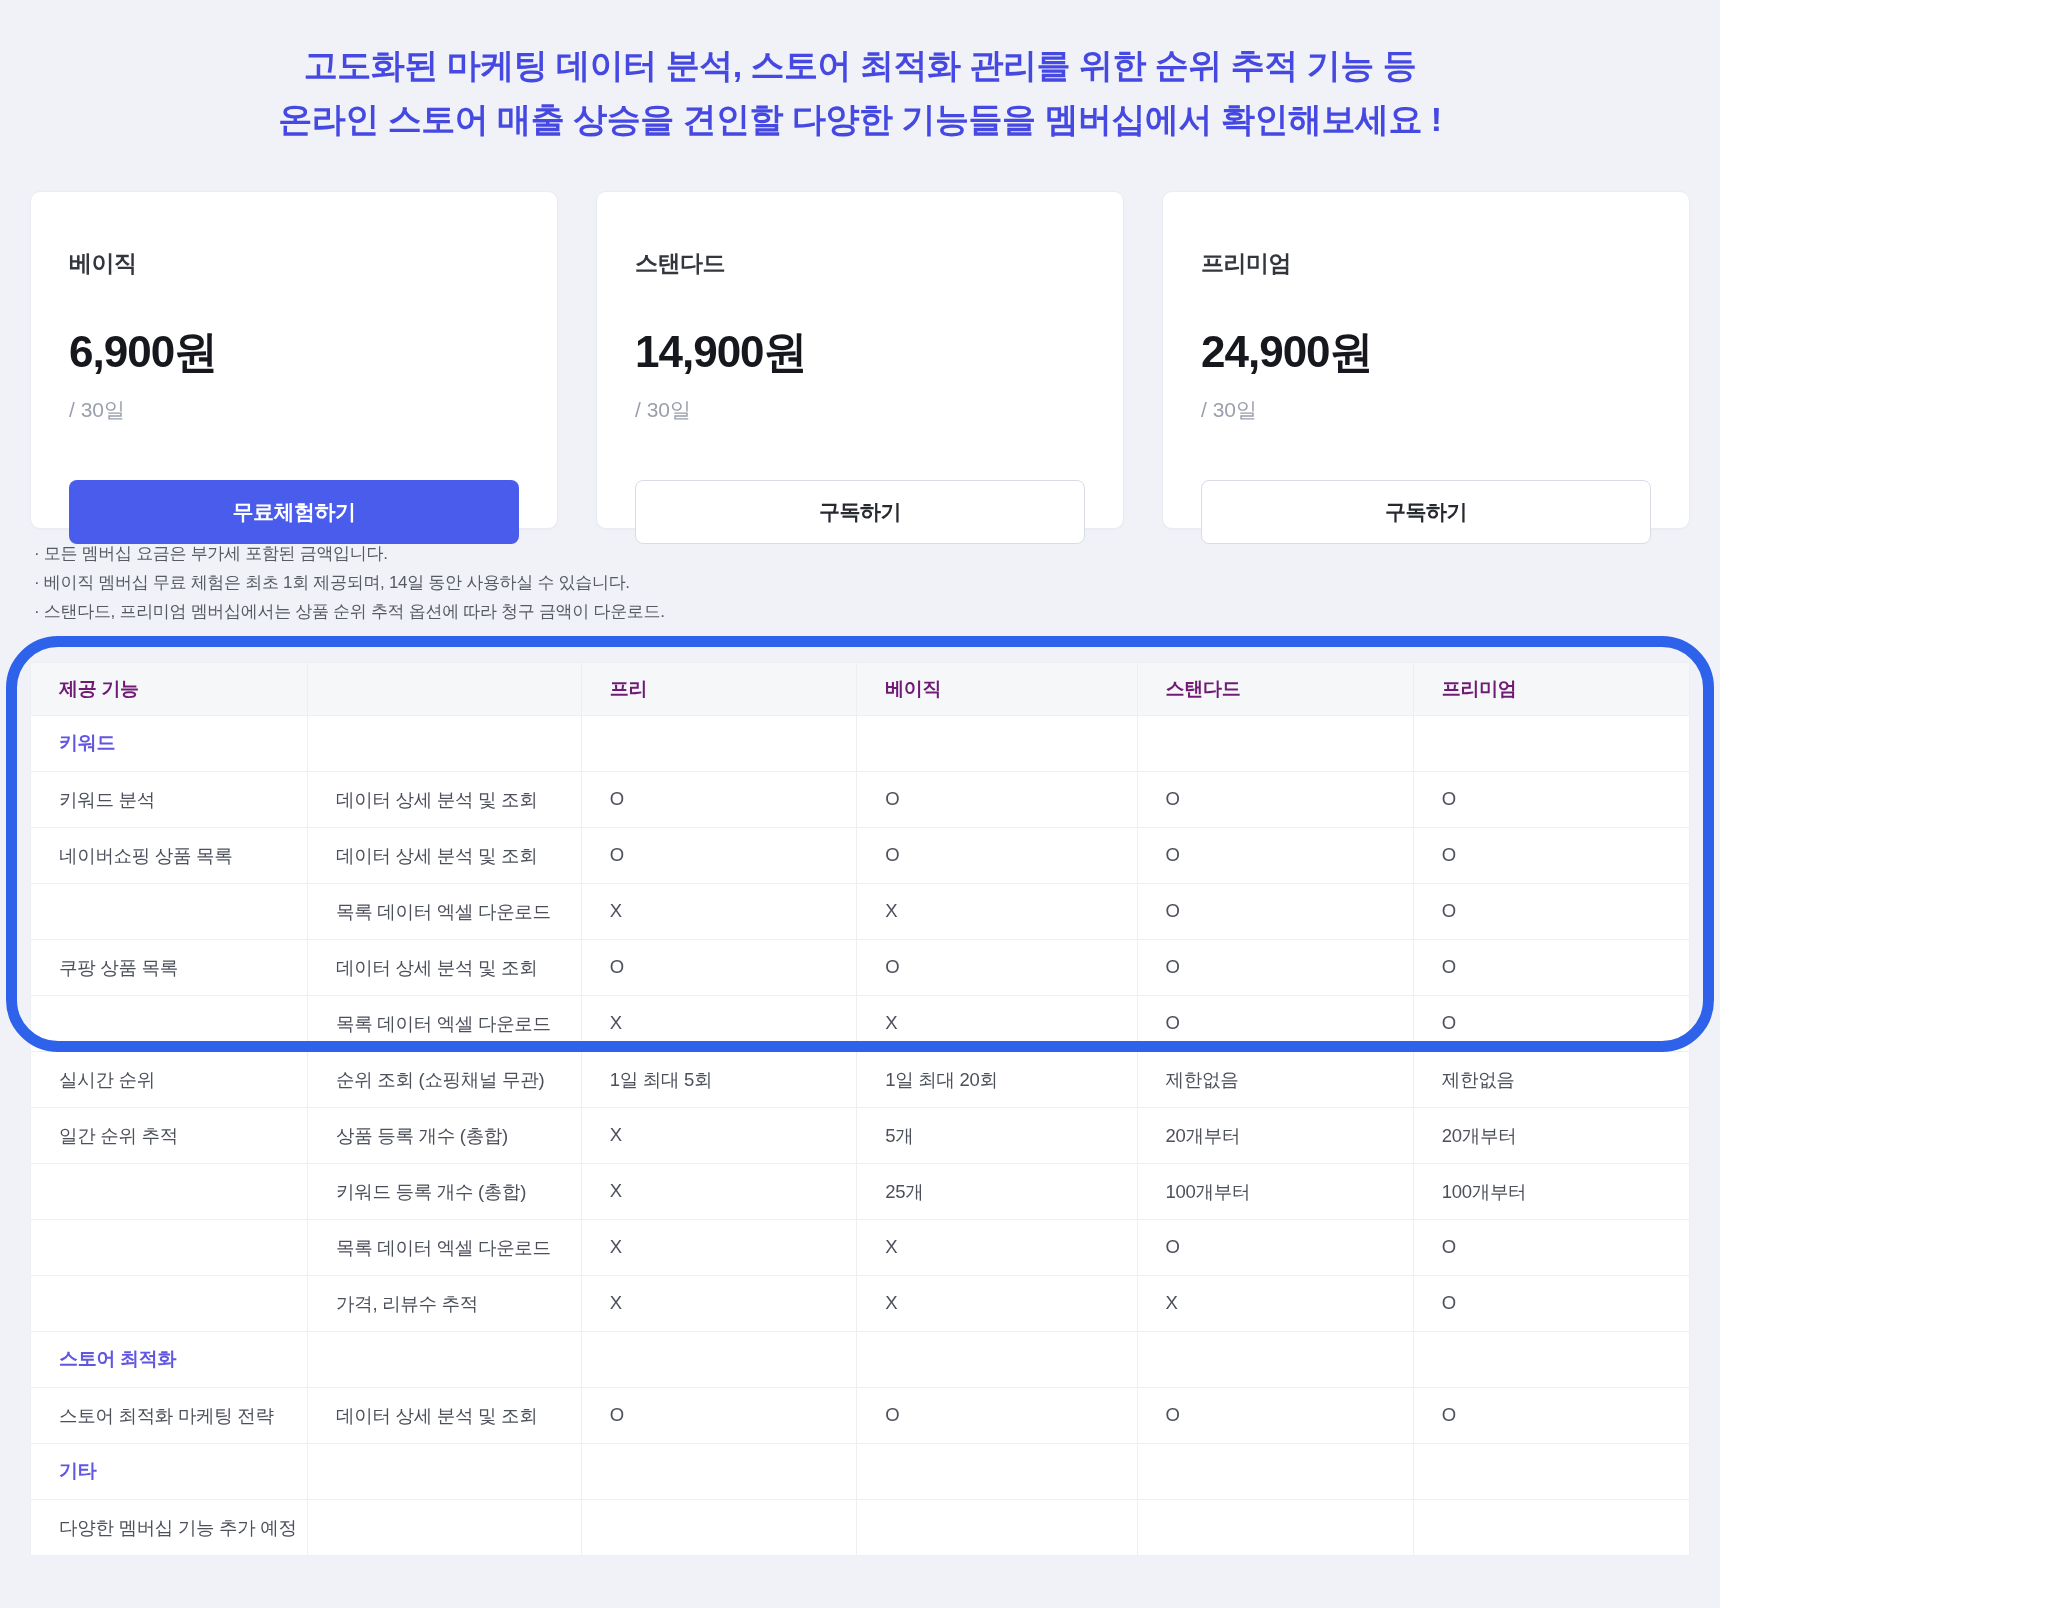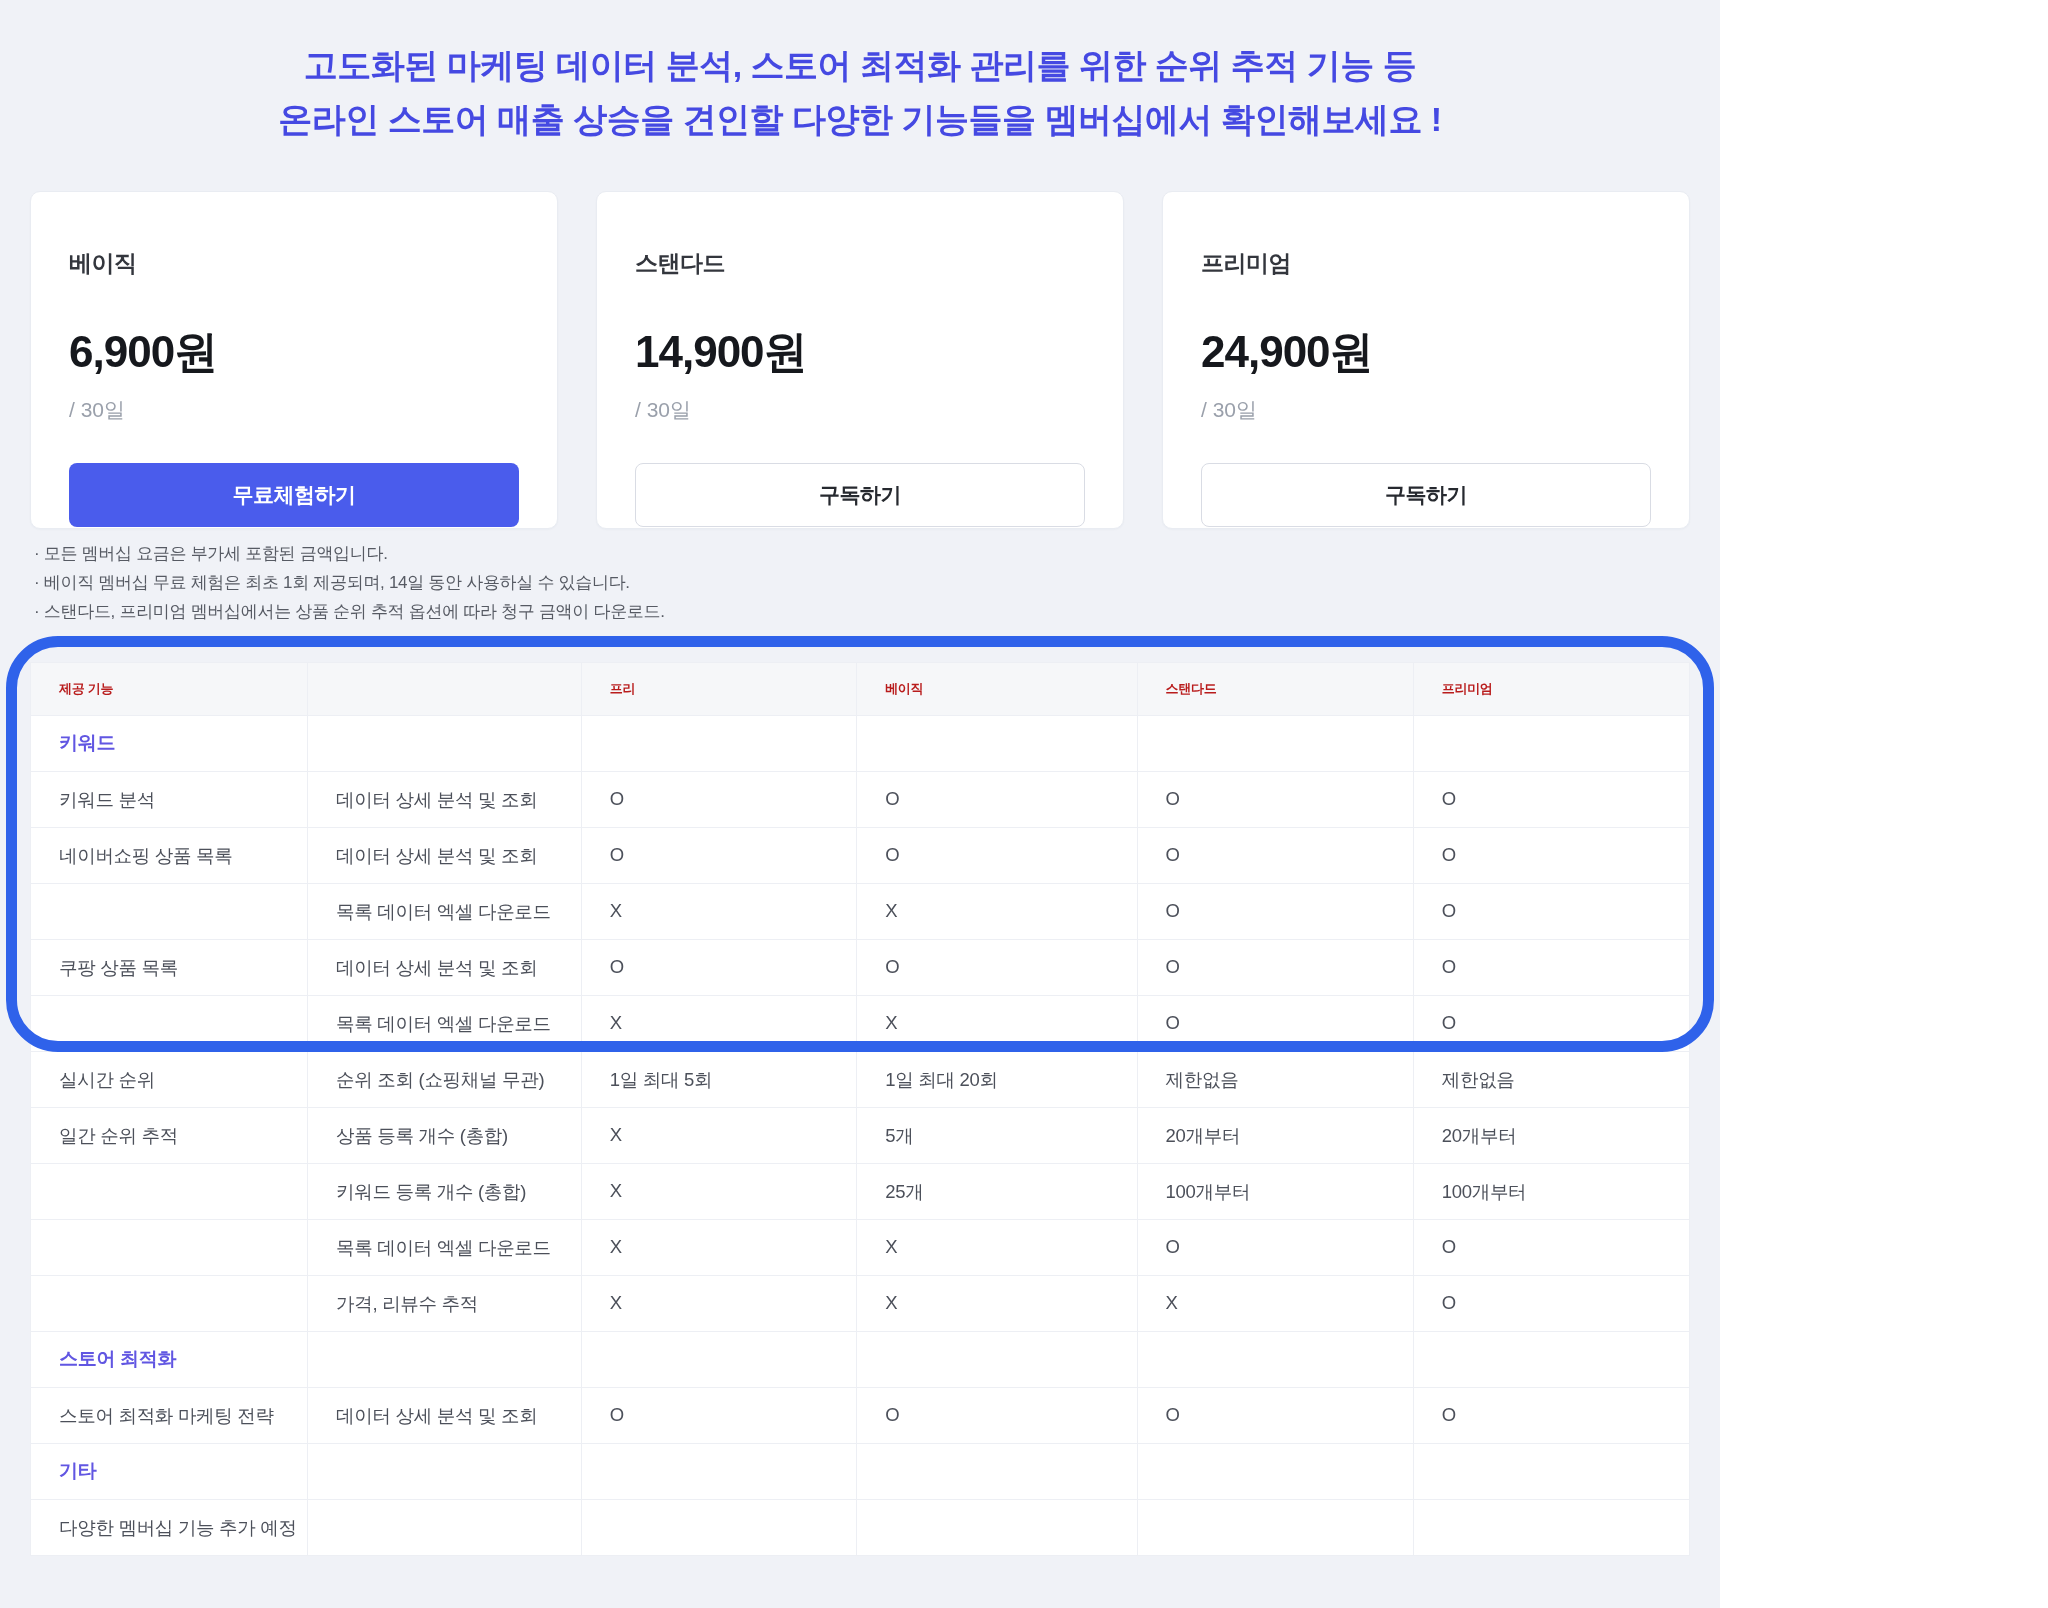--- a/index.html
+++ b/index.html
@@ -21,21 +21,21 @@
   .card{
     flex:1;box-sizing:border-box;height:338px;
     background:#ffffff;border:1px solid #e9ecf2;border-radius:10px;
     padding:56px 38px 0;box-shadow:0 1px 2px rgba(40,50,80,.03);
   }
   .card-name{font-size:23px;font-weight:600;color:#33363d;letter-spacing:-0.5px;}
   .price-row{margin-top:44px;display:flex;align-items:baseline;gap:14px;flex-direction:column;}
   .price{font-size:44px;font-weight:700;color:#16181d;letter-spacing:-1px;}
   .period{font-size:21px;font-weight:400;color:#9aa0ab;}
   .card-btn{
-    margin-top:39px;width:100%;height:64px;box-sizing:border-box;
+    margin-top:56px;width:100%;height:64px;box-sizing:border-box;
     display:flex;align-items:center;justify-content:center;
     font-family:inherit;font-size:21px;font-weight:600;letter-spacing:-0.5px;
     border-radius:8px;cursor:pointer;
   }
   .card-btn.primary{background:var(--accent,#4a5cec);color:#ffffff;border:none;}
   .card-btn.outline{background:#ffffff;color:#26292f;border:1px solid #d9dce4;}
   
   .notes{margin:10px 34px 0;list-style:none;padding:0;}
   .notes li{font-size:17px;line-height:29px;color:#565a63;letter-spacing:-0.3px;}
   
@@ -46,21 +46,21 @@
   }
   table.features th, table.features td{
     border:1px solid #edeff4;
     padding:0 8px 0 28px;height:55px;
     text-align:left;vertical-align:middle;
     font-size:18.5px;font-weight:400;color:#4c505a;
     letter-spacing:-0.3px;overflow:hidden;white-space:nowrap;
   }
   table.features thead th{
     height:52px;background:#f6f7f9;
-    font-size:13px;font-weight:600;color:#b91c1c;
+    font-size:19px;font-weight:600;color:#701a75;
   }
   table.features tr.section td:first-child{
     color:var(--section,#6156e2);font-weight:700;font-size:19px;
   }
   
   .highlight-ring{
     position:absolute;left:6px;right:6px;top:636px;height:416px;
     border:11px solid var(--highlight,#2f62ea);
     border-radius:52px;box-sizing:border-box;
     pointer-events:none;

